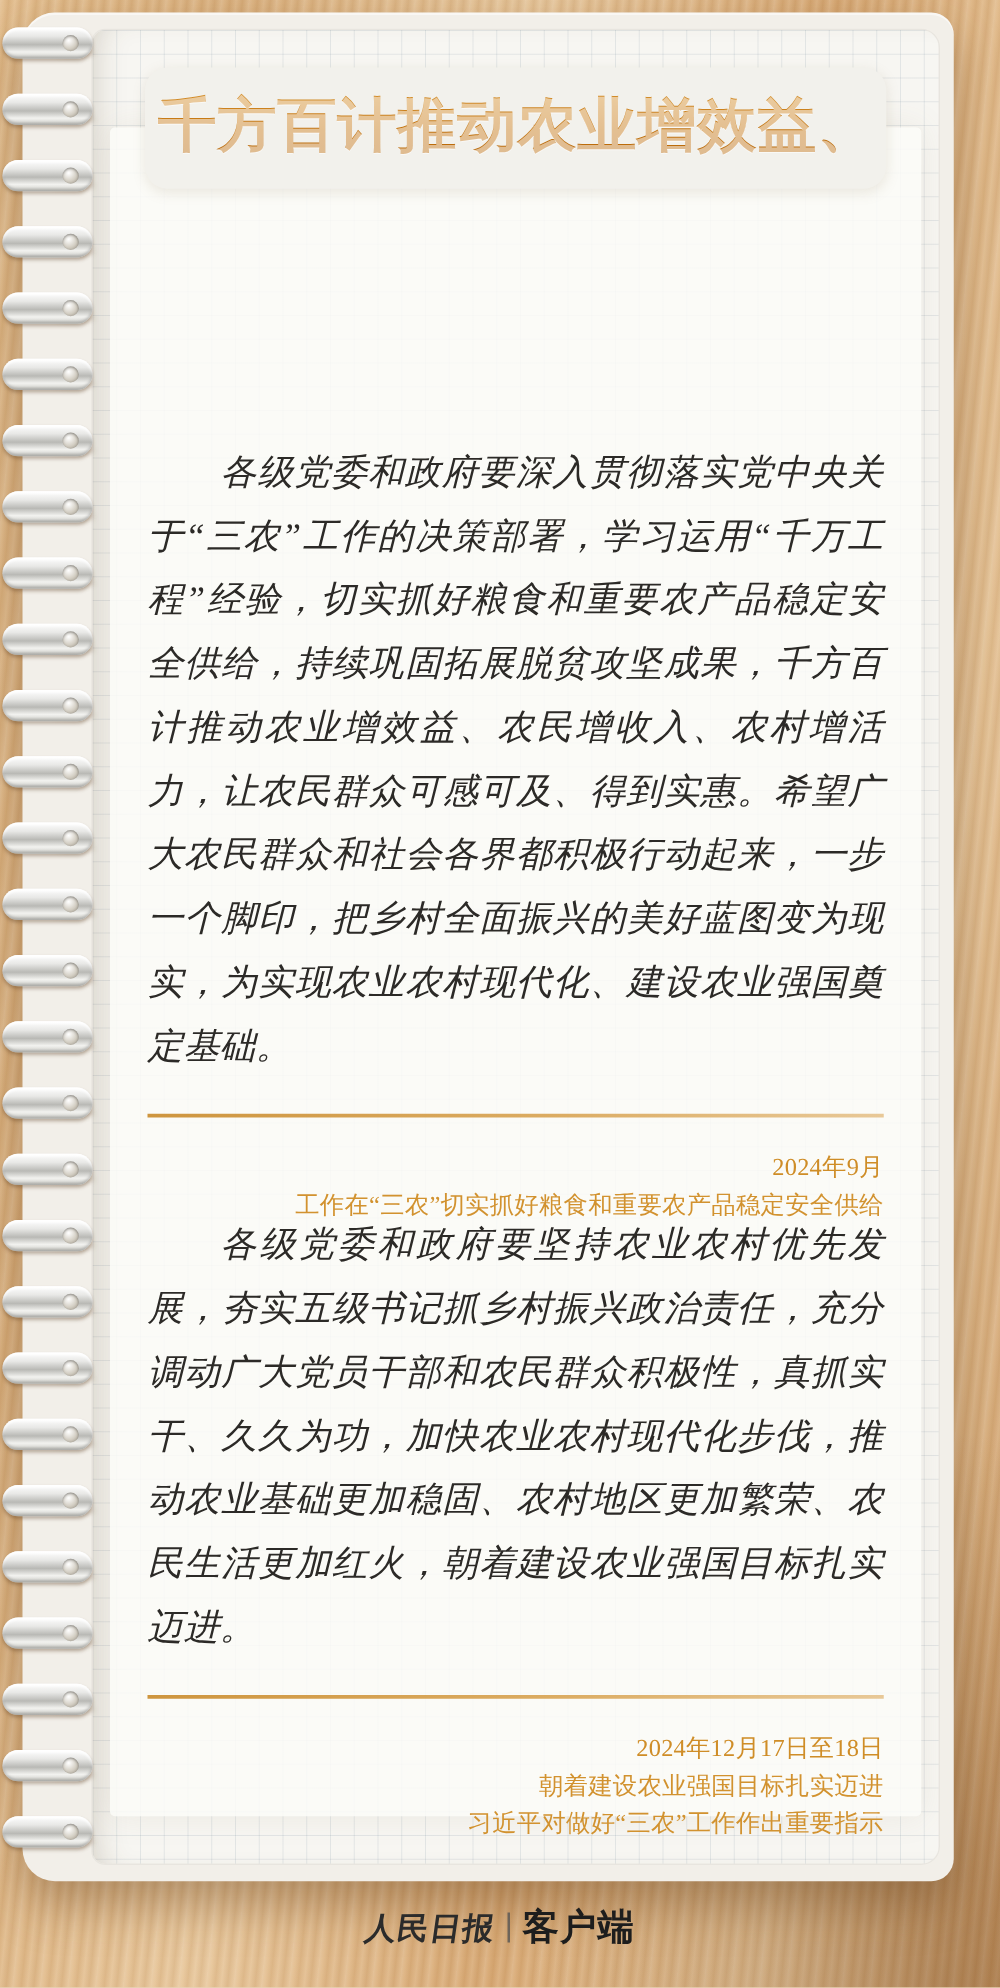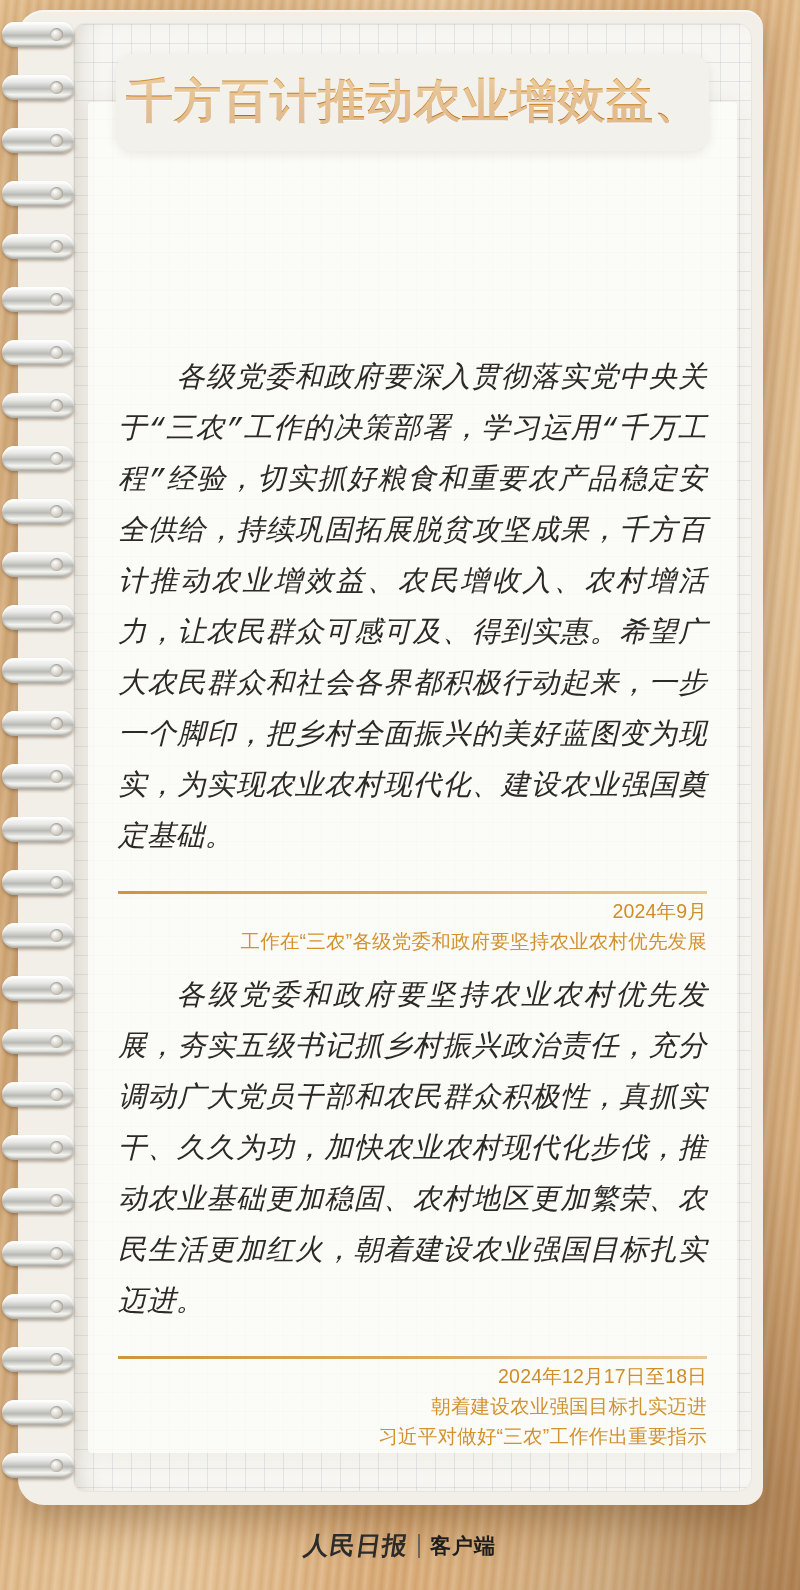--- a/index.html
+++ b/index.html
@@ -143,42 +143,42 @@
     text-shadow: 0 1px 0 rgba(255,255,255,0.55);
     white-space: nowrap;
   }
 
   
   .block { position: absolute; left: 44px; right: 44px; }
   .block.one { top: 300px; }
   .block.two { top: 918px; }
 
   .para {
-    font-family: Liberation Mono, monospace;
+    font-family: Liberation Serif, serif;
     font-size: 28.5px;
     line-height: 51px;
     color: #2c2a27;
     text-indent: 2.05em;
     text-align: justify;
     text-justify: inter-ideograph;
     letter-spacing: 0.4px;
     font-style: italic;
   }
 
   .rule {
     margin-top: 26px;
     height: 3px;
     background: linear-gradient(90deg, #c98a2a, #d8a351 55%, #e6c38d);
     opacity: 0.9;
   }
   .meta {
-    margin-top: 2px;
+    margin-top: 26px;
     text-align: right;
     color: #d2922f;
-    font-family: Liberation Sans, sans-serif;
+    font-family: Liberation Serif, serif;
     font-size: 19.5px;
     line-height: 30px;
     letter-spacing: 0.2px;
   }
   .meta .m-first { color: #cf8d27; }
 
   
   .brand {
     position: absolute;
     left: 0; right: 0;
@@ -198,21 +198,21 @@
     transform: skewX(-8deg);
   }
   .brand .divider {
     width: 2px; height: 24px;
     background: #555;
     opacity: 0.8;
   }
   .brand .kh {
     font-family: "DejaVu Sans", "Liberation Sans", sans-serif;
     font-weight: 700;
-    font-size: 21px;
+    font-size: 29px;
     color: #1d1d1d;
     letter-spacing: 1px;
   }
 </style>
 </head>
 <body>
 
 <div class="desk"></div>
 
 <div class="notebook">
@@ -223,21 +223,21 @@
 
     <div class="title-plate">
       <div class="title-line">千方百计推动农业增效益、</div>
     </div>
 
     <div class="block one">
       <p class="para">各级党委和政府要深入贯彻落实党中央关于“三农”工作的决策部署，学习运用“千万工程”经验，切实抓好粮食和重要农产品稳定安全供给，持续巩固拓展脱贫攻坚成果，千方百计推动农业增效益、农民增收入、农村增活力，让农民群众可感可及、得到实惠。希望广大农民群众和社会各界都积极行动起来，一步一个脚印，把乡村全面振兴的美好蓝图变为现实，为实现农业农村现代化、建设农业强国奠定基础。</p>
       <div class="rule"></div>
       <div class="meta">
         <div class="m-first">2024年9月</div>
-        <div>工作在“三农”各级党委和政府要坚持农业农村优先发展</div>
+        <div>工作在“三农”切实抓好粮食和重要农产品稳定安全供给</div>
       </div>
     </div>
 
     <div class="block two">
       <p class="para">各级党委和政府要坚持农业农村优先发展，夯实五级书记抓乡村振兴政治责任，充分调动广大党员干部和农民群众积极性，真抓实干、久久为功，加快农业农村现代化步伐，推动农业基础更加稳固、农村地区更加繁荣、农民生活更加红火，朝着建设农业强国目标扎实迈进。</p>
       <div class="rule"></div>
       <div class="meta">
         <div class="m-first">2024年12月17日至18日</div>
         <div>朝着建设农业强国目标扎实迈进</div>
         <div>习近平对做好“三农”工作作出重要指示</div>

